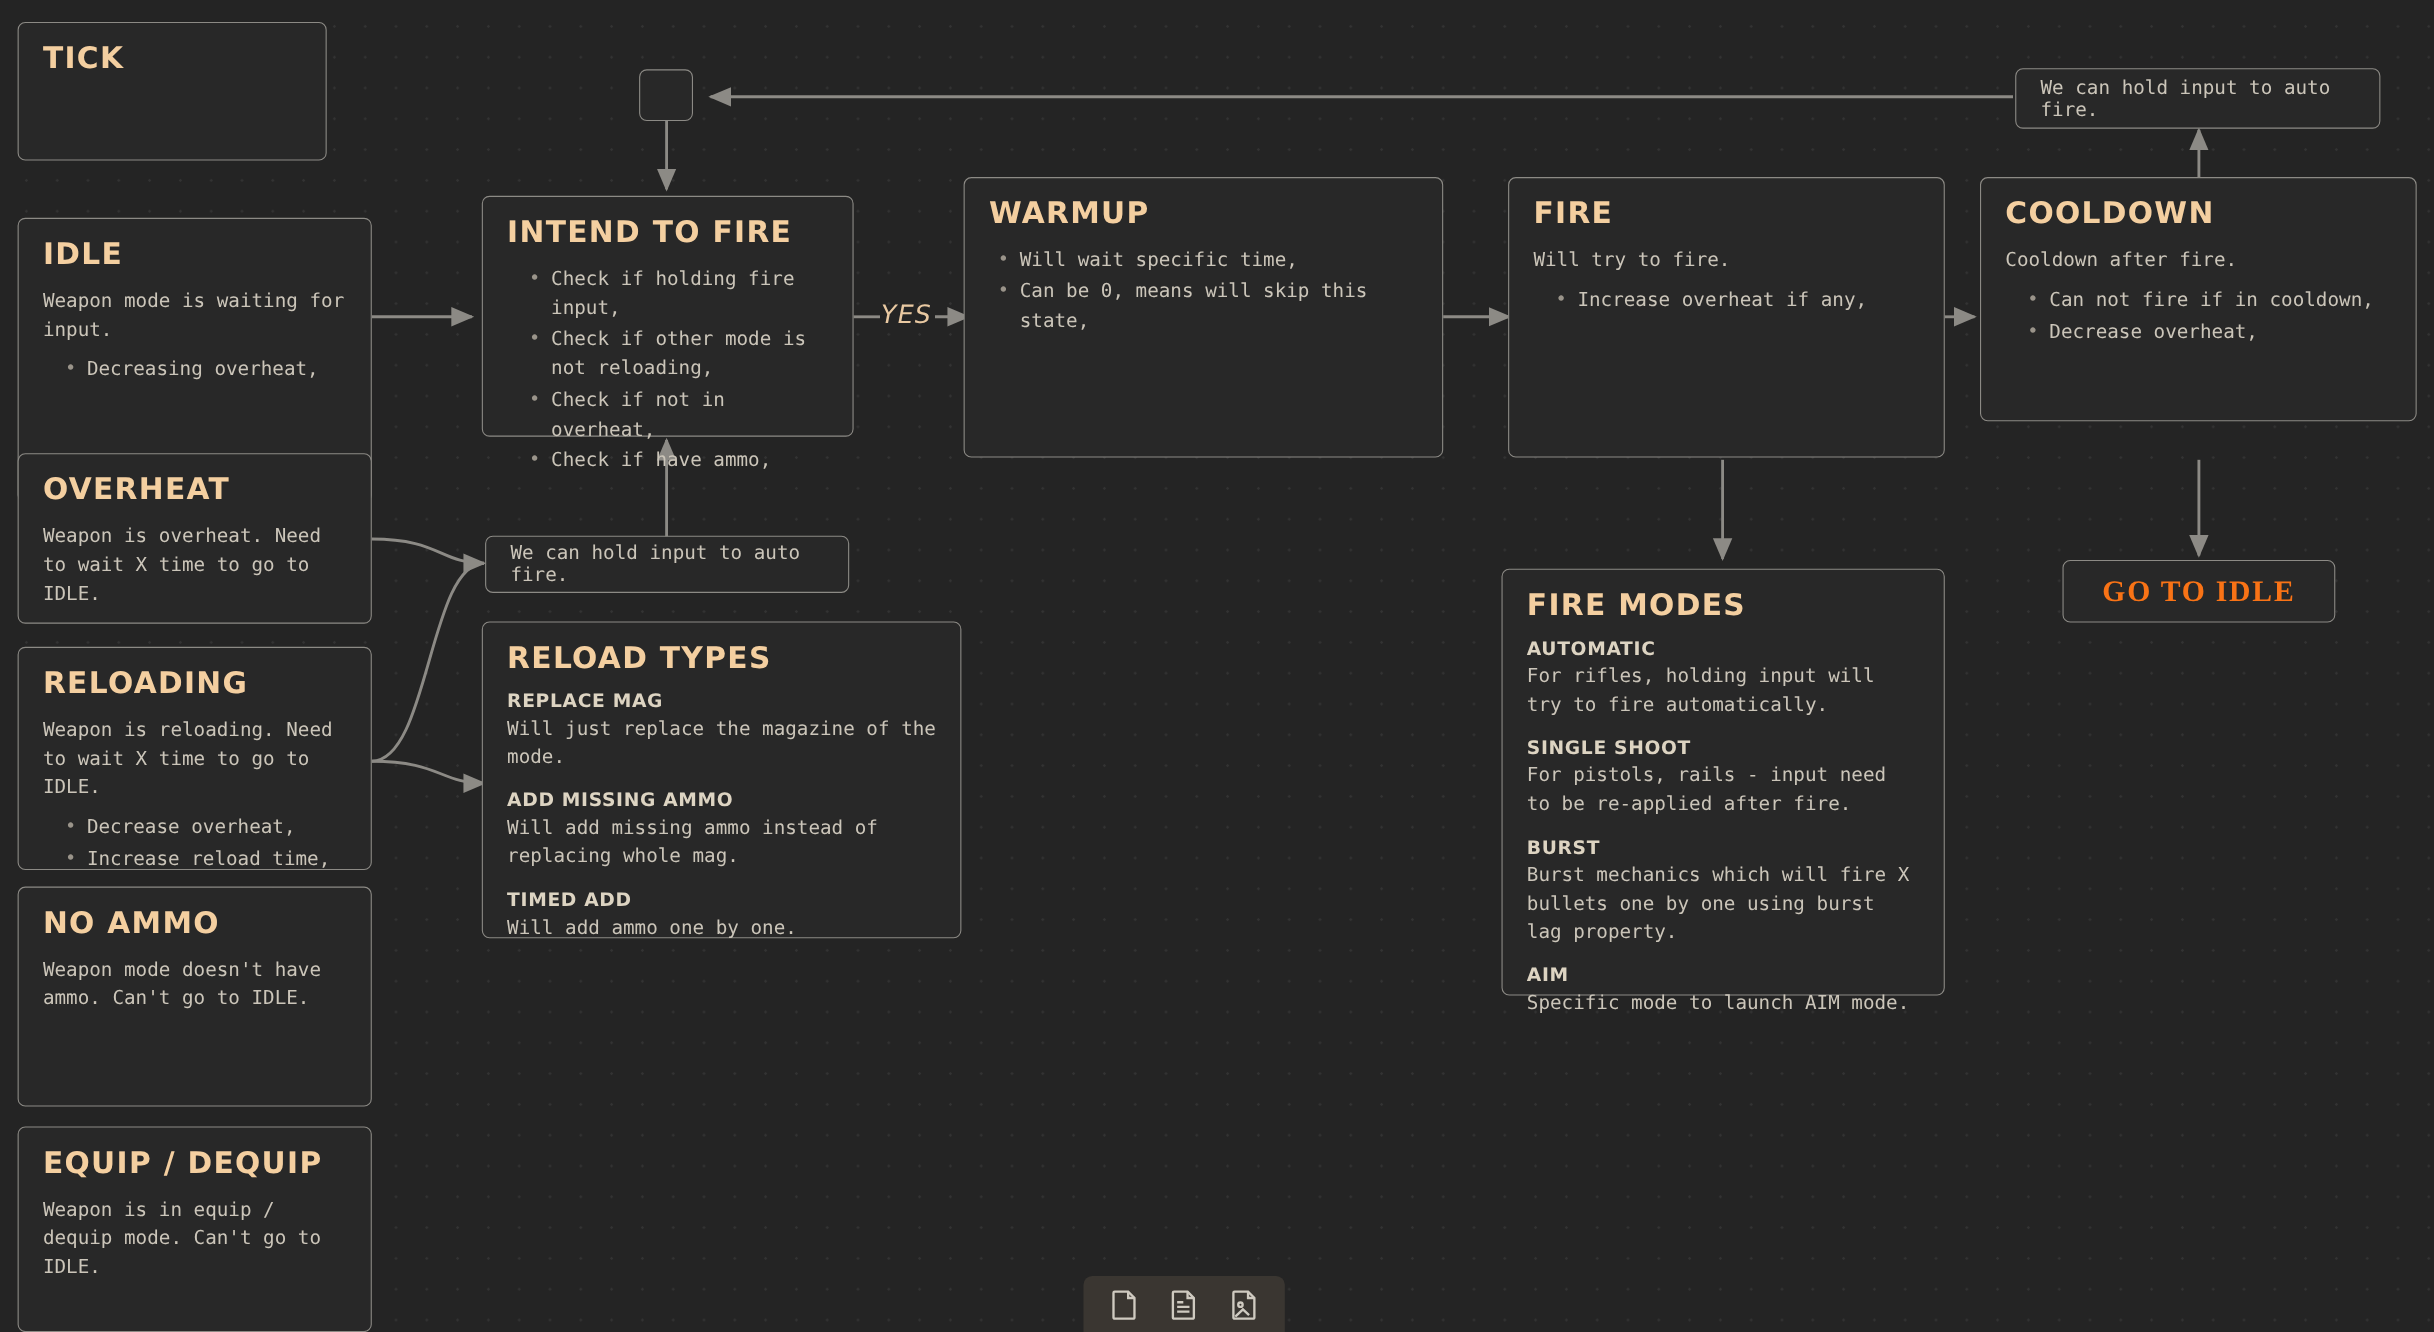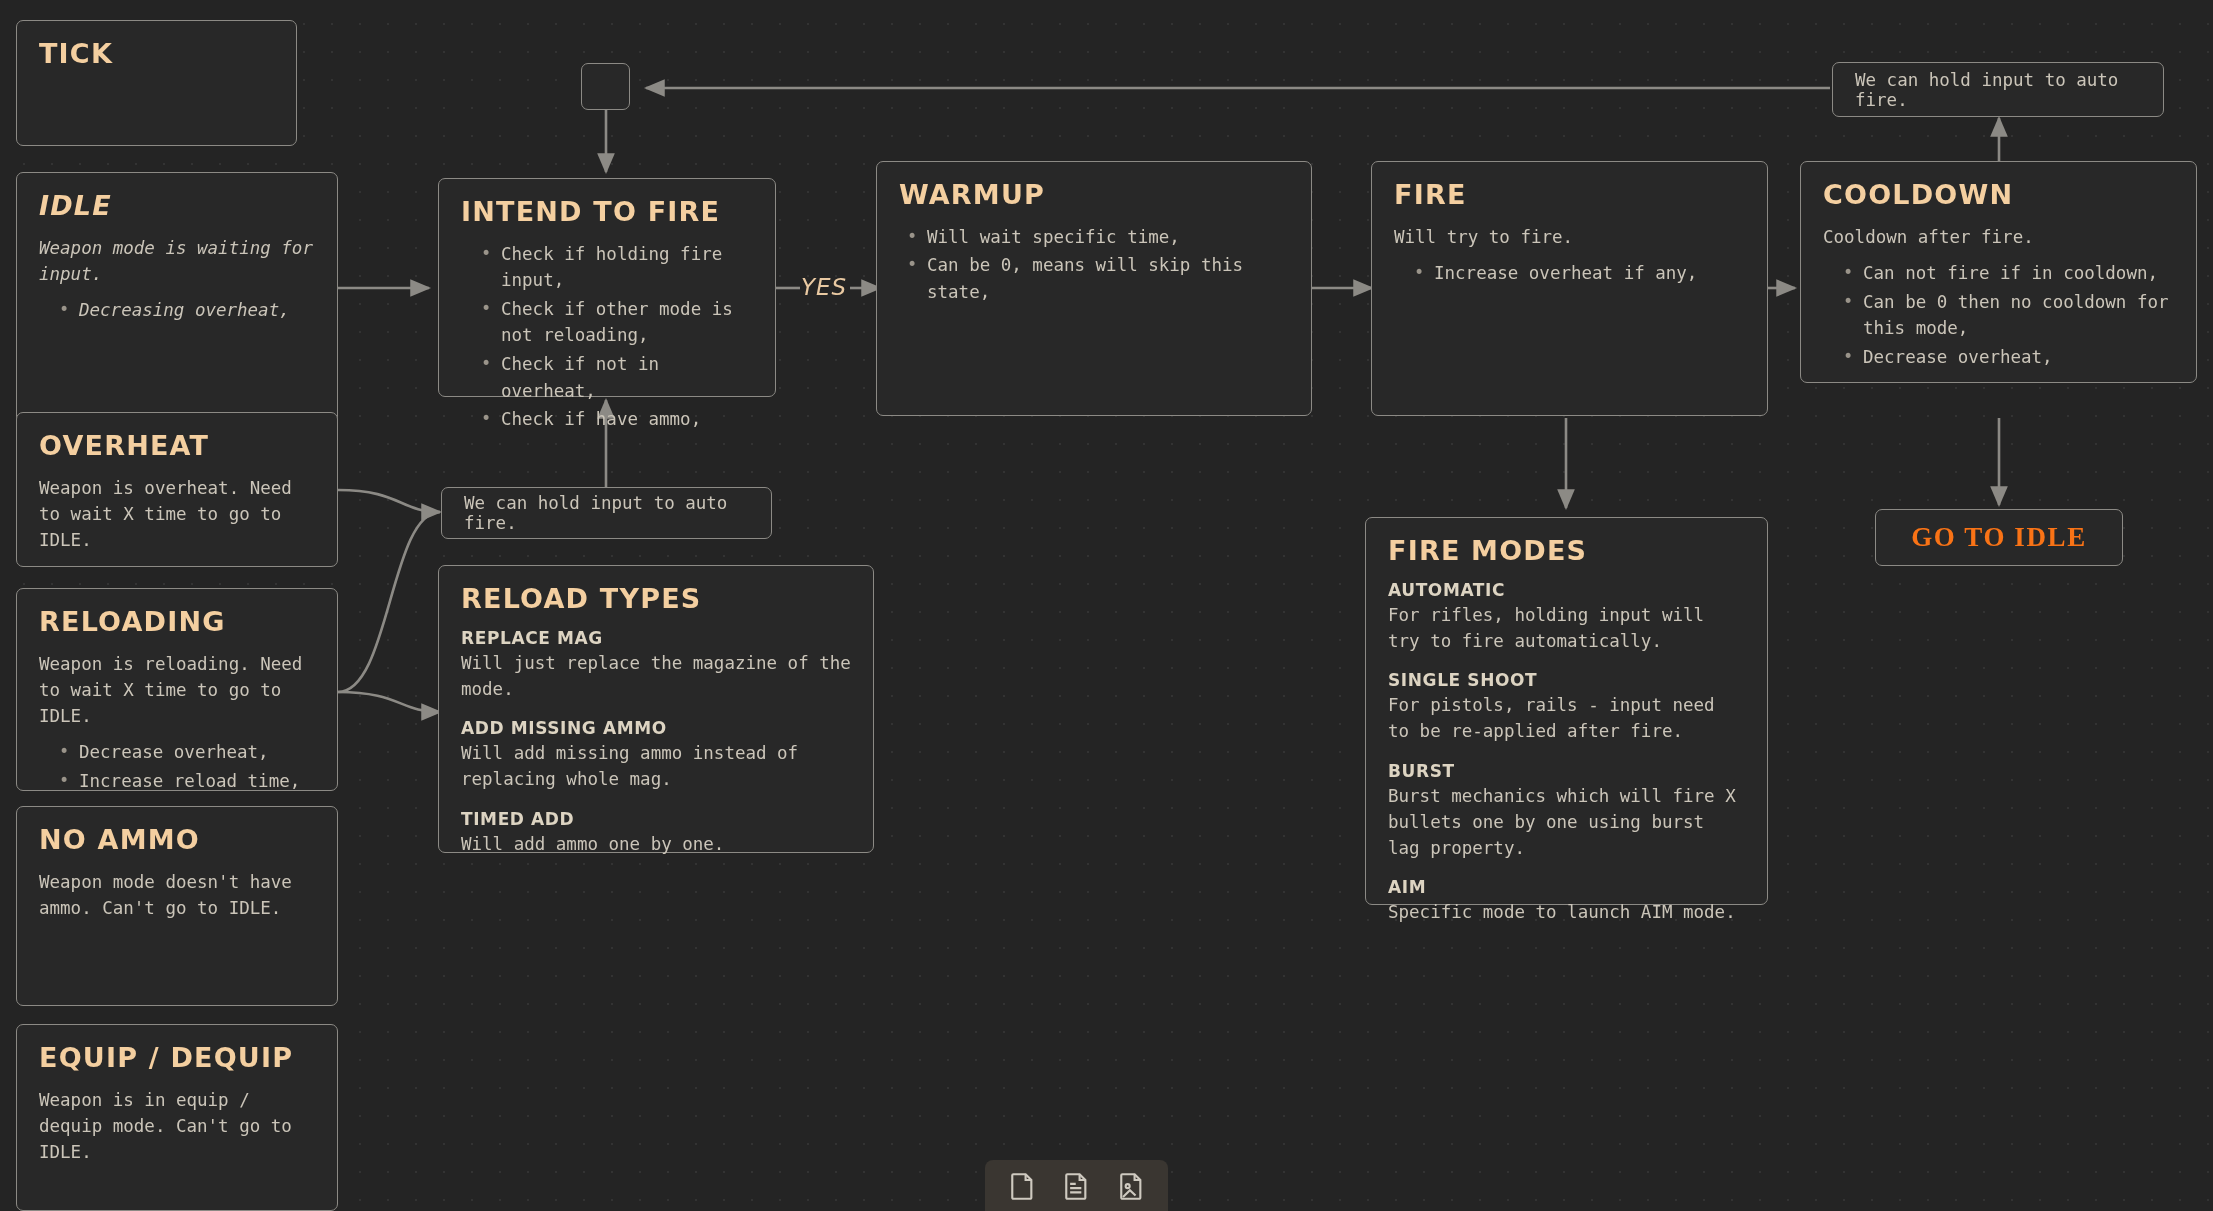--- a/index.html
+++ b/index.html
@@ -180,21 +180,21 @@
       <path d="M338,692 C390,692 390,512 440,512"></path>
 
       <path d="M338,692 C400,692 400,712 440,712" marker-end="url(#arrow)"></path>
     </g>
   </svg>
 
   <div class="card" style="left:16px; top:20px; width:281px; height:126px;">
     <h2>TICK</h2>
   </div>
 
-  <div class="card" style="left:16px; top:172px; width:322px; height:259px;font-style:italic;">
+  <div class="card" style="left:16px; top:198px; width:322px; height:259px;">
     <h2>IDLE</h2>
     <p>Weapon mode is waiting for input.</p>
     <ul>
       <li>Decreasing overheat,</li>
     </ul>
   </div>
 
   <div class="card" style="left:16px; top:412px; width:322px; height:155px;">
     <h2>OVERHEAT</h2>
     <p>Weapon is overheat. Need to wait X time to go to IDLE.</p>
@@ -247,21 +247,20 @@
     <ul>
       <li>Increase overheat if any,</li>
     </ul>
   </div>
 
   <div class="card" style="left:1800px; top:161px; width:397px; height:222px;">
     <h2>COOLDOWN</h2>
     <p>Cooldown after fire.</p>
     <ul>
       <li>Can not fire if in cooldown,</li>
-      <li>Can be 0 then no cooldown for this mode,</li>
       <li>Decrease overheat,</li>
     </ul>
   </div>
 
   <div class="note" style="left:1832px; top:62px; width:332px; height:55px;">
     <span>We can hold input to auto fire.</span>
   </div>
 
   <div class="note" style="left:441px; top:487px; width:331px; height:52px;">
     <span>We can hold input to auto fire.</span>

